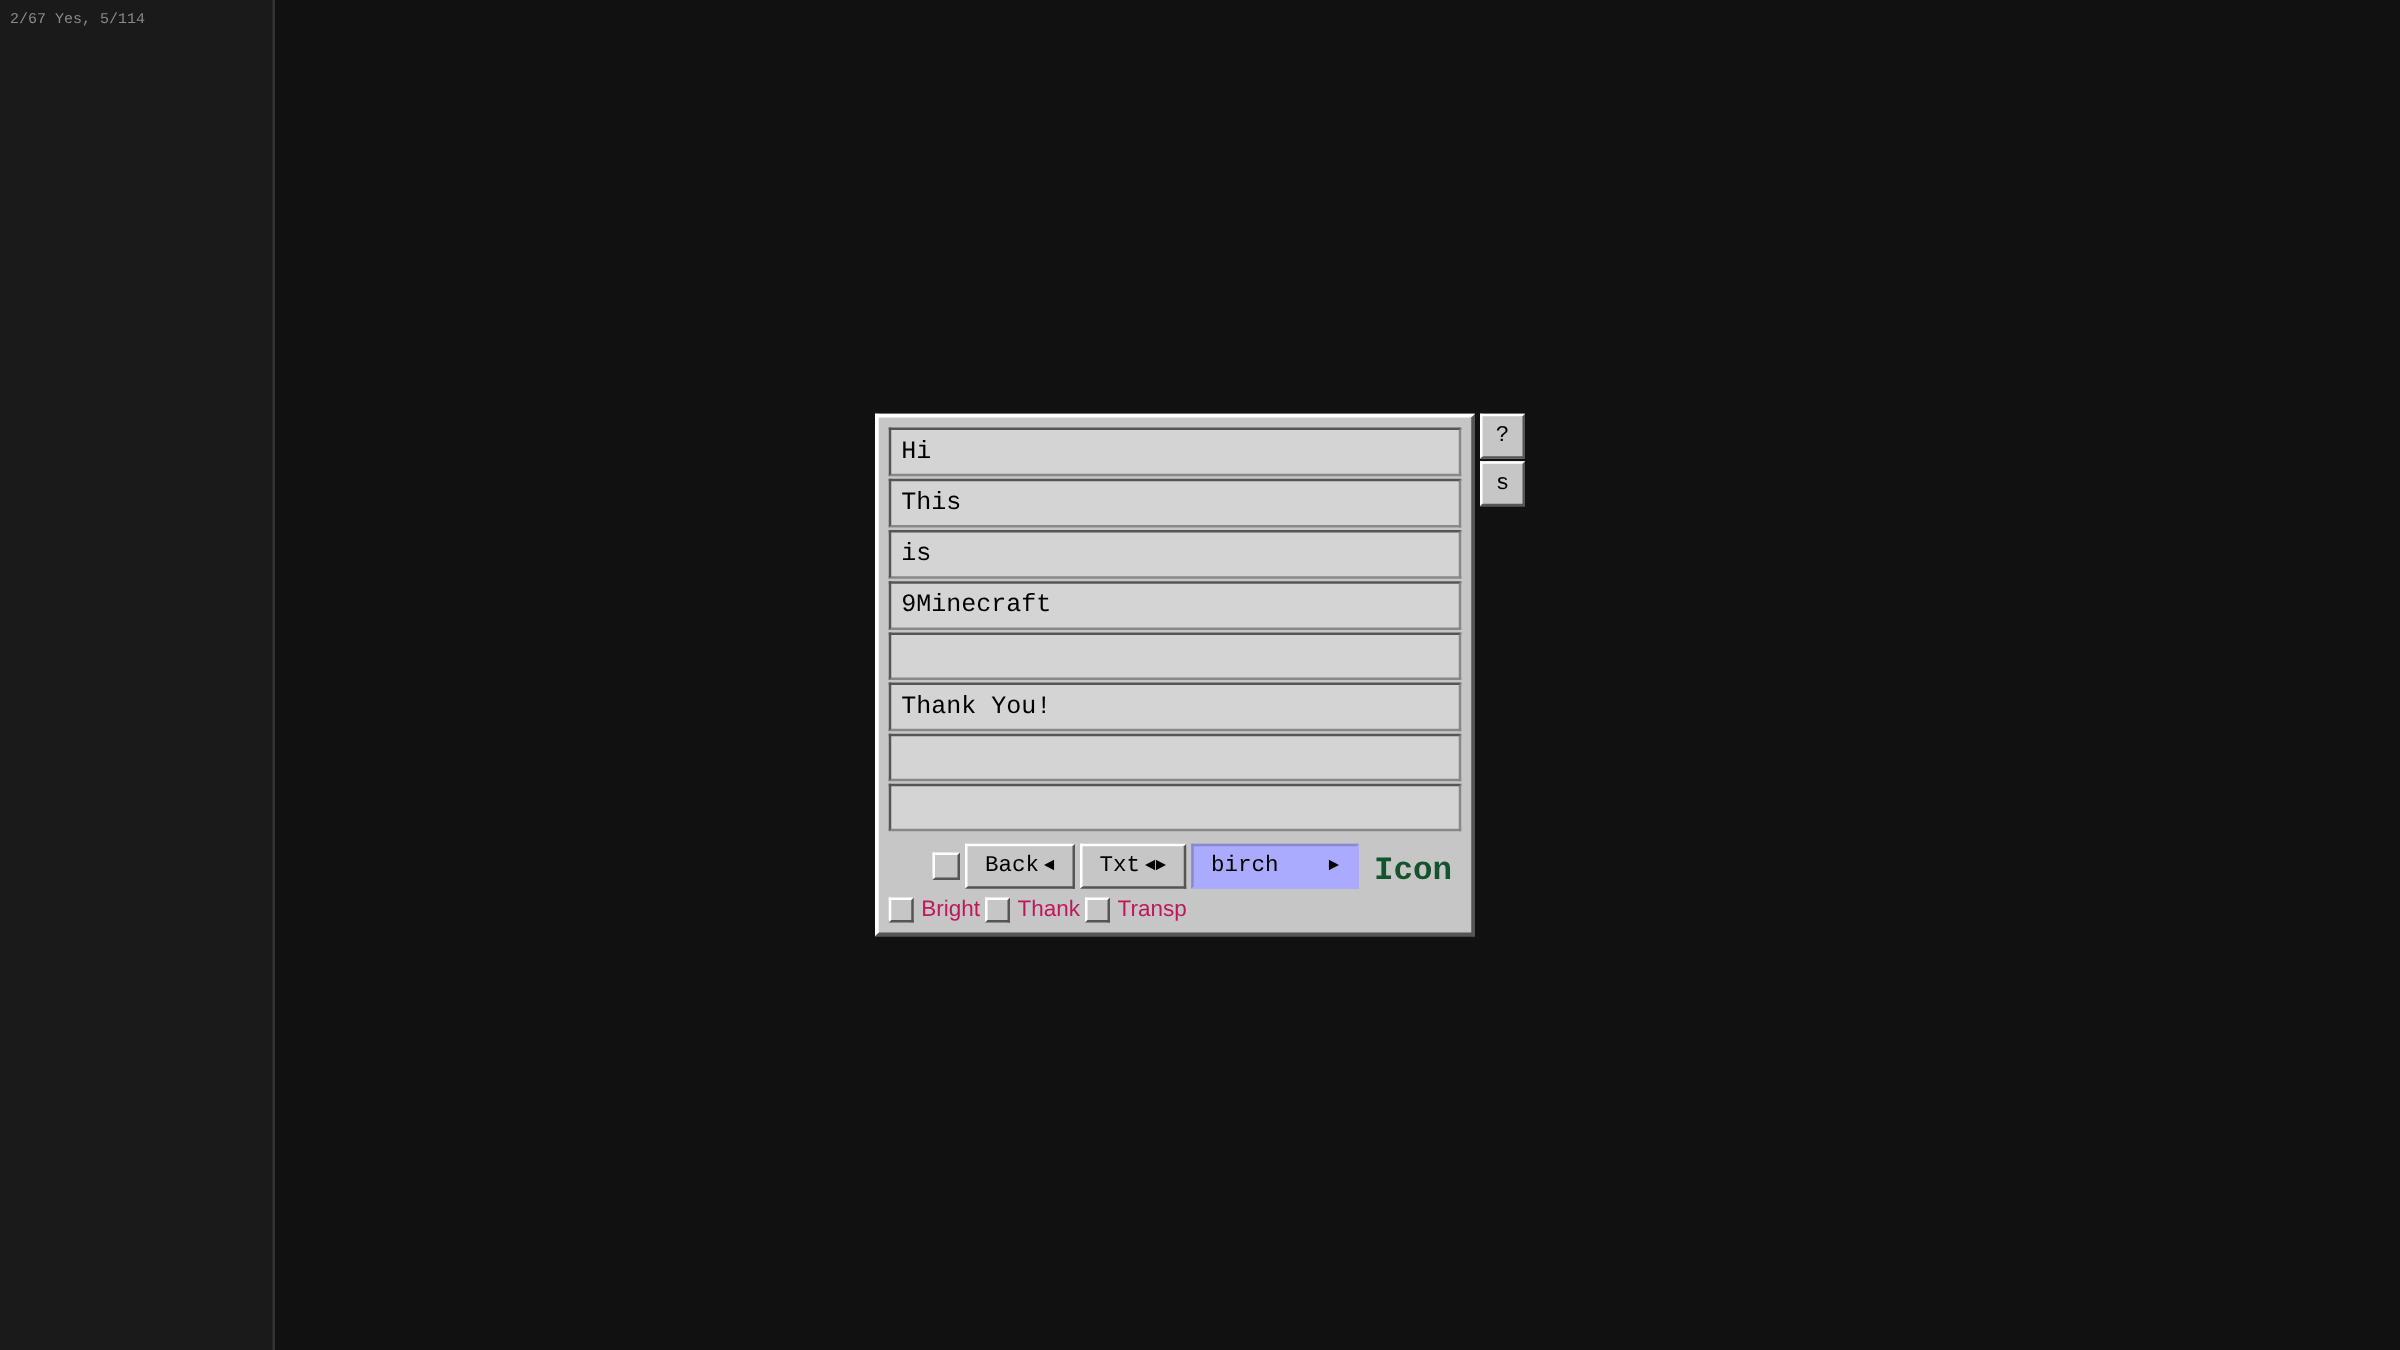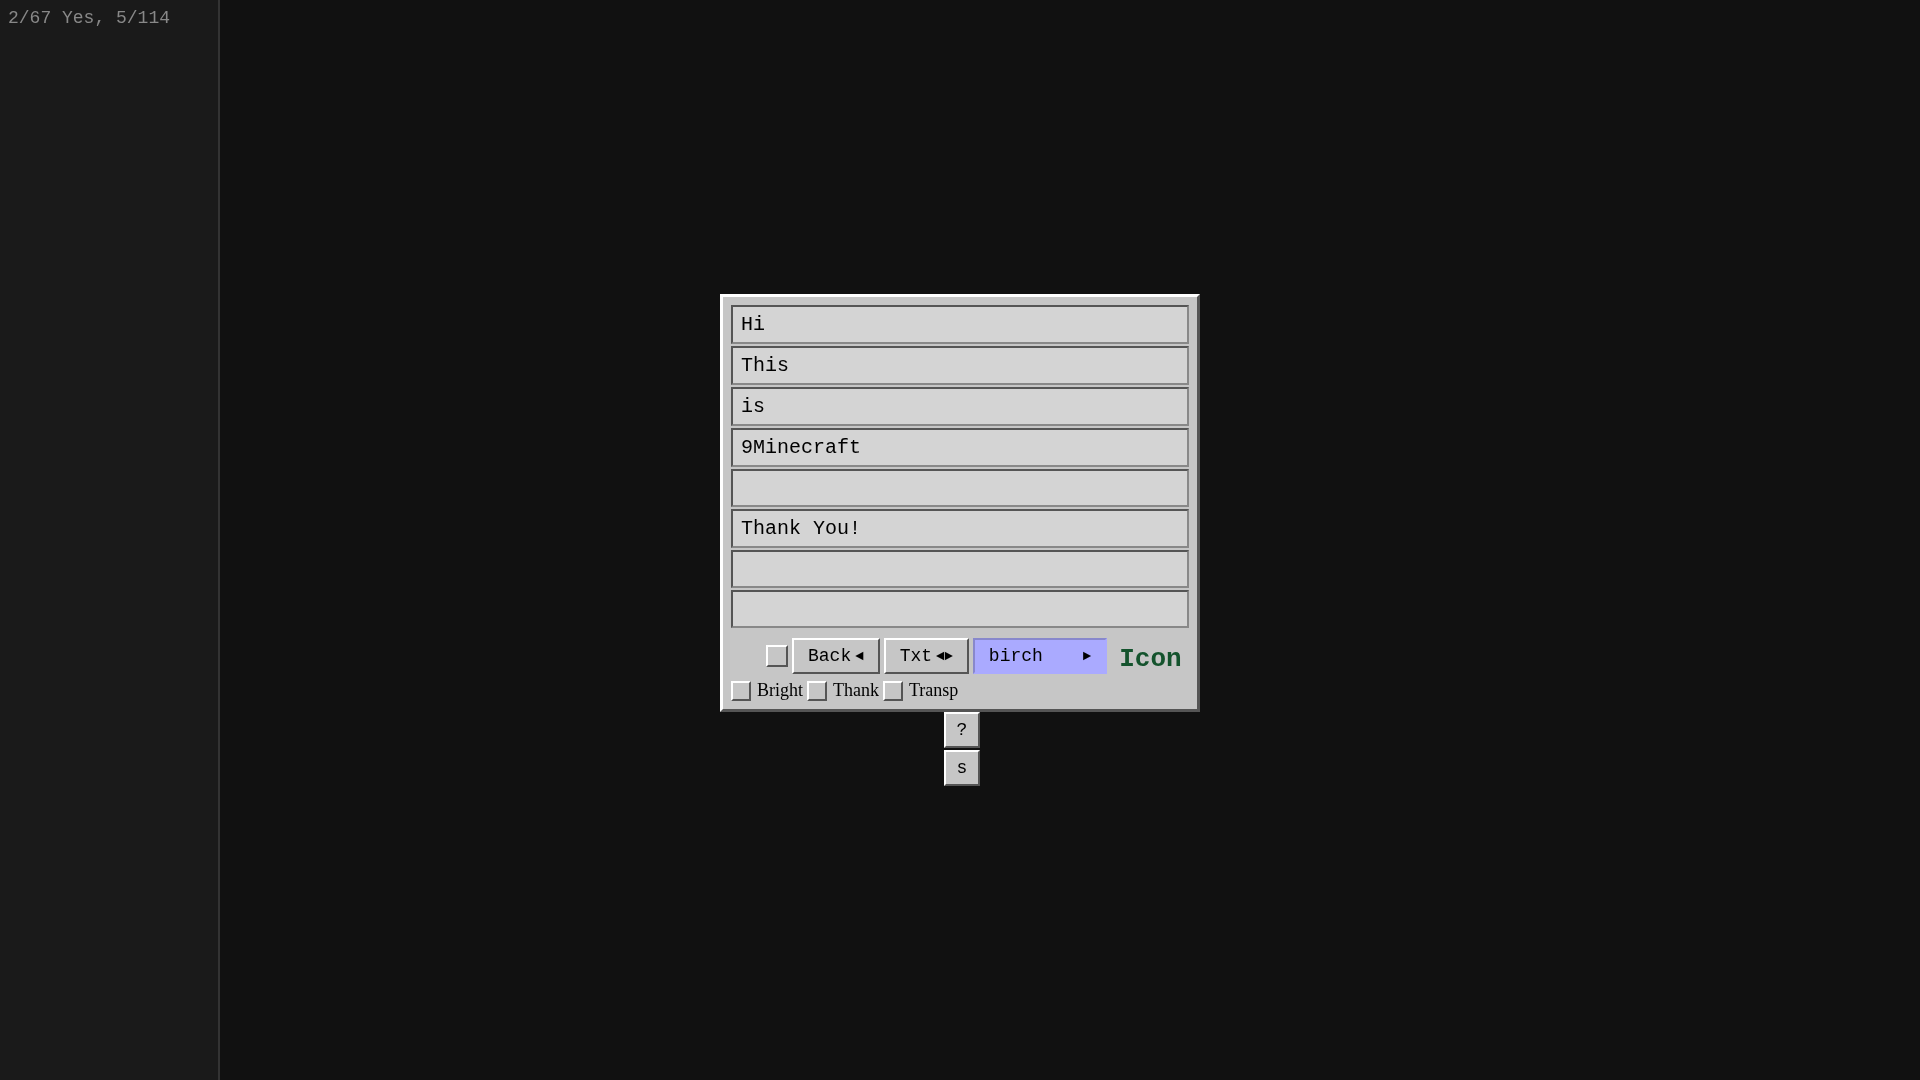--- a/index.html
+++ b/index.html
@@ -18,39 +18,38 @@
       font-family: 'Courier New', Courier, monospace;
       overflow: hidden;
       position: relative;
     }
 
     .debug-info {
       position: absolute;
       top: 8px;
       left: 8px;
       color: #888888;
-      font-size: 18px;
+      font-size: 12px;
       font-family: 'Courier New', monospace;
     }
 
     .sidebar-left {
       position: absolute;
       left: 0;
       top: 0;
       width: 220px;
       height: 100%;
       background-color: #1a1a1a;
       border-right: 2px solid #333;
     }
 
     .main-dialog-wrapper {
       display: flex;
-      align-items: center;
+      align-items: flex-start;
       gap: 0;
-      flex-direction: column;
     }
 
     .dialog {
       width: 480px;
       background-color: #c6c6c6;
       border: 3px solid #ffffff;
       border-right-color: #555555;
       border-bottom-color: #555555;
       padding: 8px;
       display: flex;
@@ -133,23 +132,23 @@
       font-size: 14px;
     }
 
     .checkbox-label-btn {
       display: flex;
       align-items: center;
       gap: 6px;
       background: none;
       border: none;
       cursor: pointer;
-      font-family: Liberation Serif, serif;
+      font-family: Liberation Sans, sans-serif;
       font-size: 18px;
-      color: #000000;
+      color: #be185d;
     }
 
     .checkbox-label-btn .cb {
       width: 20px;
       height: 20px;
       background-color: #c6c6c6;
       border: 2px solid #555555;
       border-top-color: #ffffff;
       border-left-color: #ffffff;
       display: inline-block;

